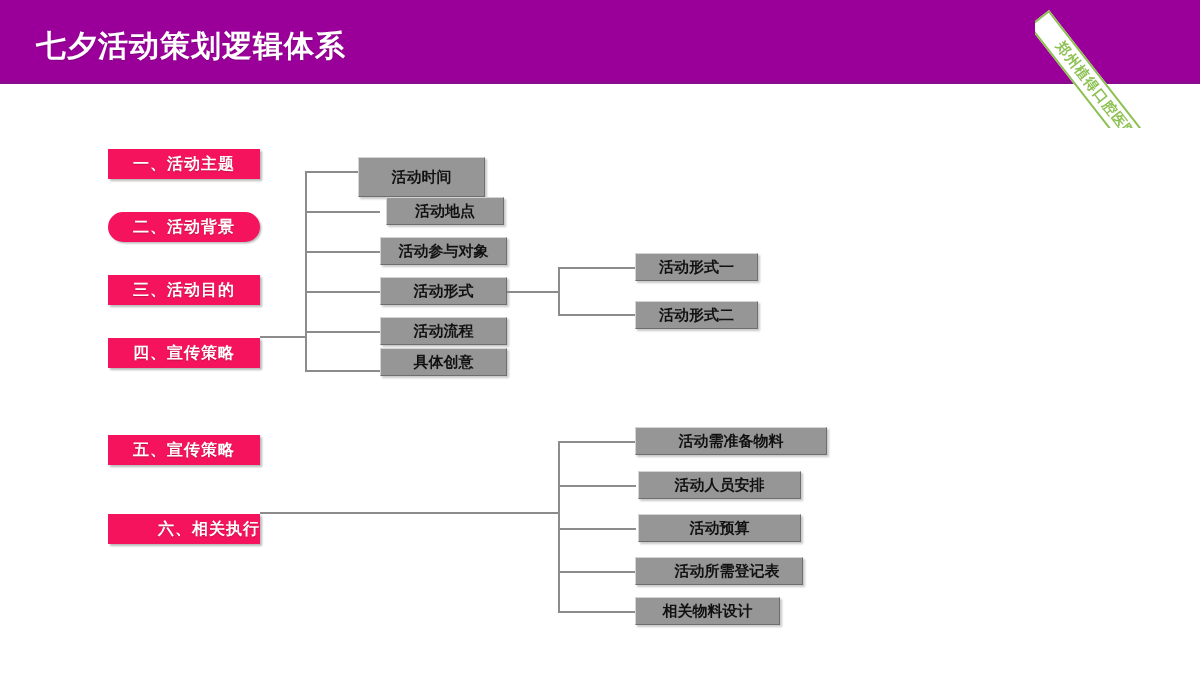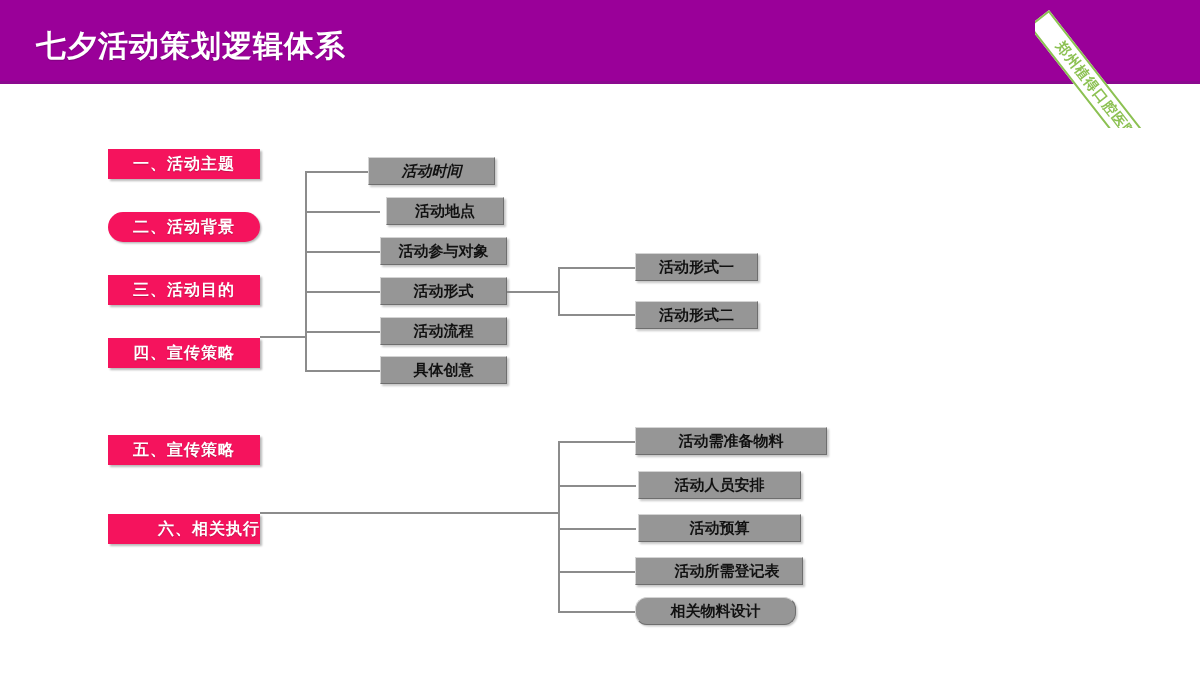--- a/index.html
+++ b/index.html
@@ -142,41 +142,41 @@
 
   <div class="conn conn-v" style="left:305px; top:171px; height:200px;"></div>
 
   <div class="conn conn-h" style="left:305px; top:171px; width:75px;"></div>
   <div class="conn conn-h" style="left:305px; top:211px; width:75px;"></div>
   <div class="conn conn-h" style="left:305px; top:251px; width:75px;"></div>
   <div class="conn conn-h" style="left:305px; top:291px; width:75px;"></div>
   <div class="conn conn-h" style="left:305px; top:331px; width:75px;"></div>
   <div class="conn conn-h" style="left:305px; top:370px; width:75px;"></div>
 
-  <div class="node node-gray" style="left:368px; top:157px; width:127px; height:28px;font-style:italic;">
+  <div class="node node-gray" style="left:358px; top:157px; width:127px; height:40px;">
     <span>活动时间</span>
   </div>
 
   <div class="node node-gray" style="left:386px; top:197px; width:118px; height:28px;">
     <span>活动地点</span>
   </div>
 
   <div class="node node-gray" style="left:380px; top:237px; width:127px; height:28px;">
     <span>活动参与对象</span>
   </div>
 
   <div class="node node-gray" style="left:380px; top:277px; width:127px; height:28px;">
     <span>活动形式</span>
   </div>
 
   <div class="node node-gray" style="left:380px; top:317px; width:127px; height:28px;">
     <span>活动流程</span>
   </div>
 
-  <div class="node node-gray" style="left:380px; top:356px; width:127px; height:28px;">
+  <div class="node node-gray" style="left:380px; top:348px; width:127px; height:28px;">
     <span>具体创意</span>
   </div>
 
   <div class="conn conn-h" style="left:507px; top:291px; width:53px;"></div>
   <div class="conn conn-v" style="left:558px; top:267px; height:48px;"></div>
   <div class="conn conn-h" style="left:558px; top:267px; width:78px;"></div>
   <div class="conn conn-h" style="left:558px; top:314px; width:78px;"></div>
 
   <div class="node node-gray" style="left:635px; top:253px; width:123px; height:28px;">
     <span>活动形式一</span>
@@ -203,17 +203,17 @@
   </div>
 
   <div class="node node-gray" style="left:638px; top:514px; width:163px; height:28px;">
     <span>活动预算</span>
   </div>
 
   <div class="node node-gray" style="left:635px; top:557px; width:168px; height:28px;padding-left:16px;">
     <span>活动所需登记表</span>
   </div>
 
-  <div class="node node-gray" style="left:635px; top:597px; width:161px; height:28px;border-radius:12px;">
+  <div class="node node-gray" style="left:635px; top:597px; width:145px; height:28px;">
     <span>相关物料设计</span>
   </div>
 
 </div>
 
 </body></html>

